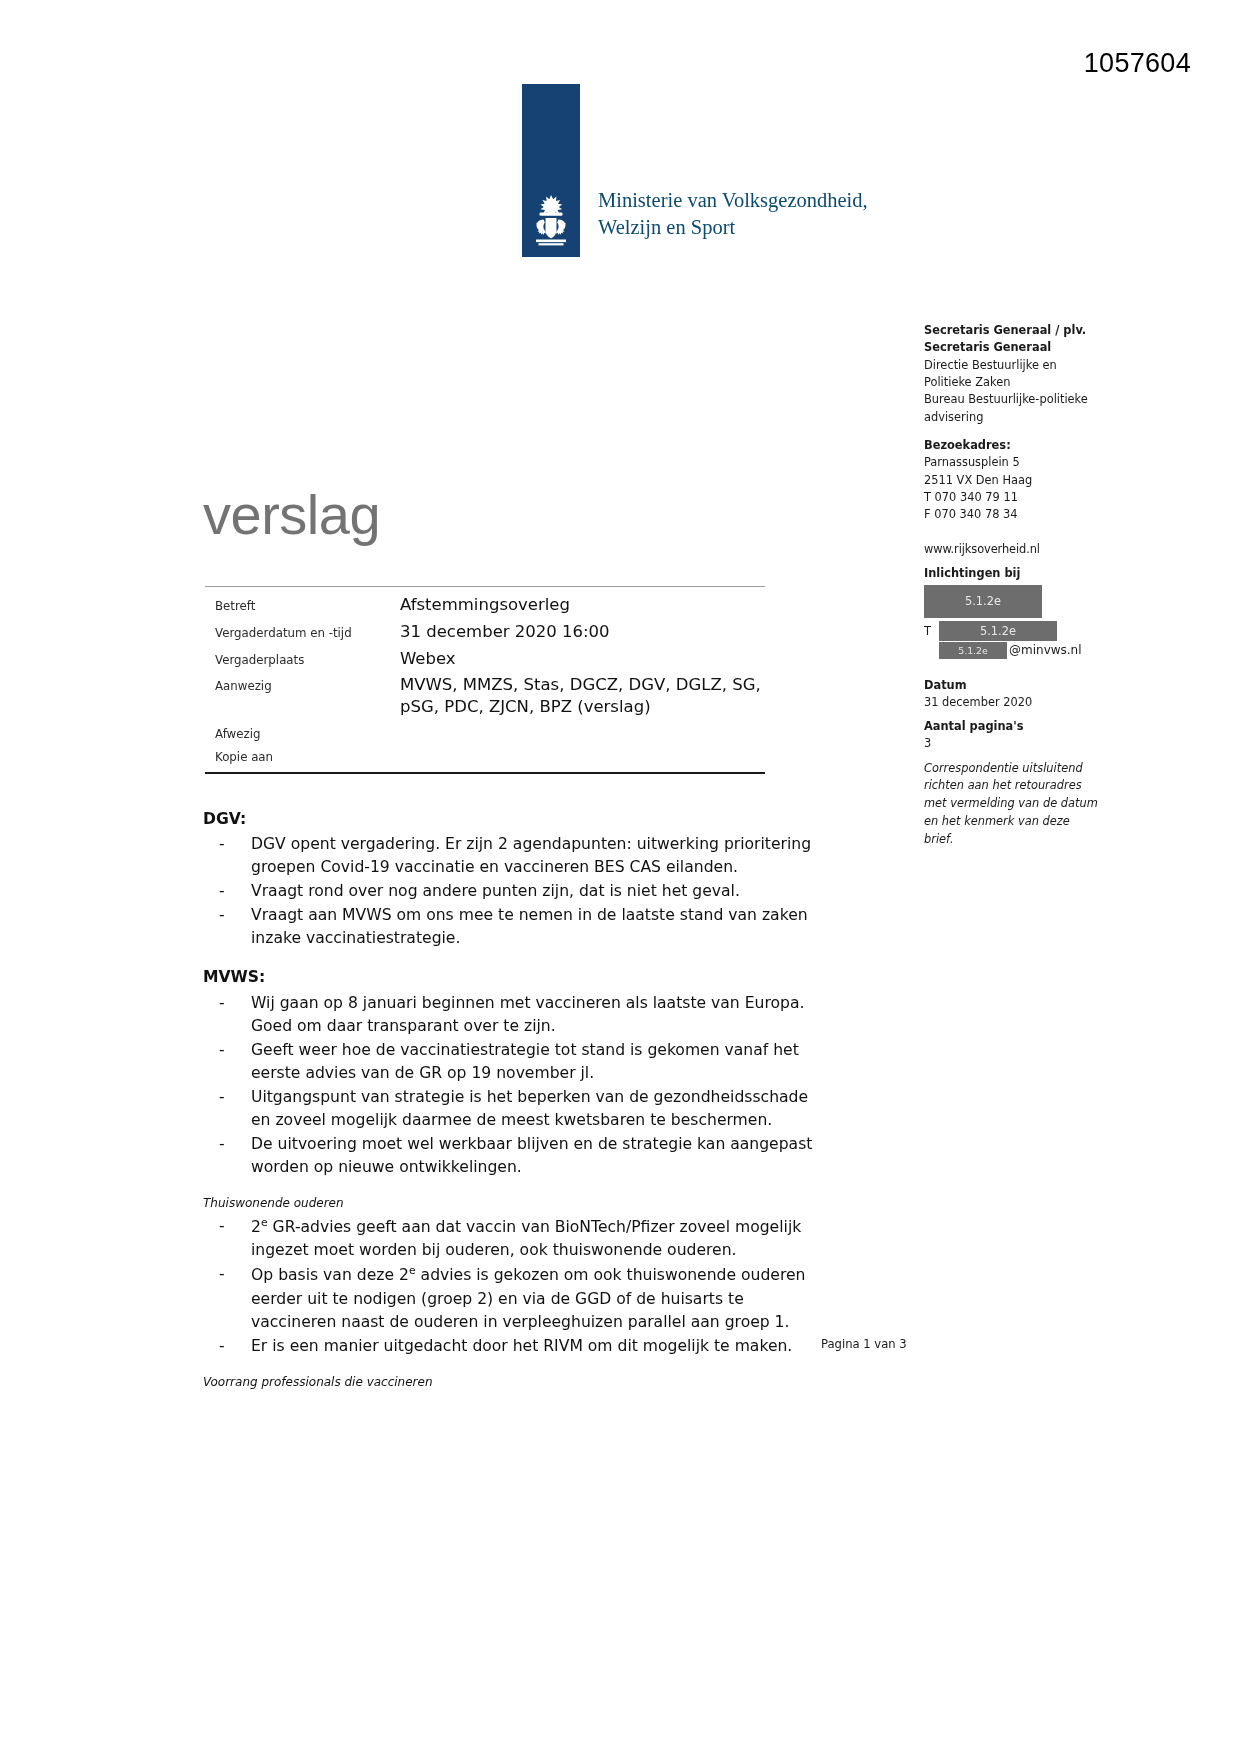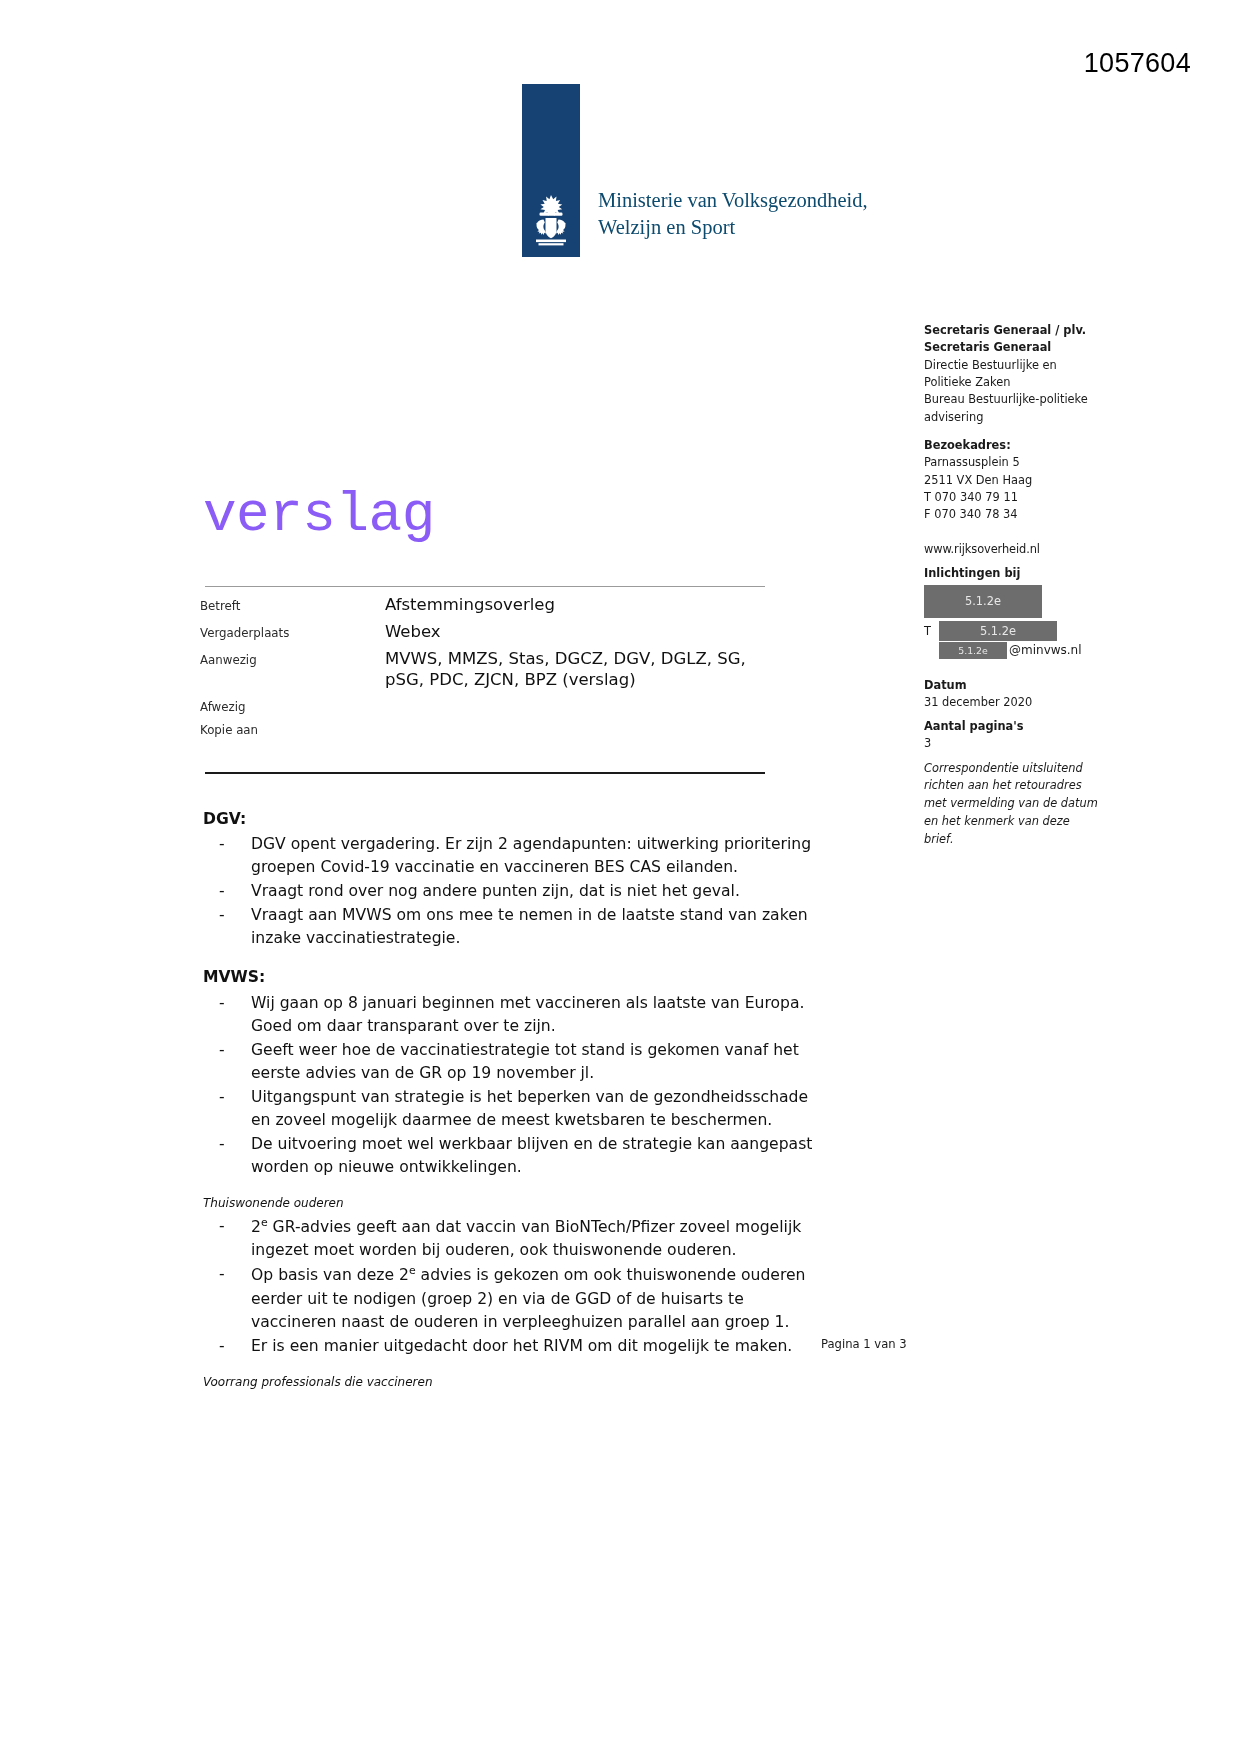--- a/index.html
+++ b/index.html
@@ -129,47 +129,47 @@
     font-size: 12px;
     color: #1a1a1a;
     margin-left: 2px;
   }
 
   
   .title-verslag {
     position: absolute;
     left: 203px;
     top: 487px;
-    font-family: Liberation Mono, monospace;
+    font-family: Liberation Sans, sans-serif;
     font-weight: 300;
     font-size: 56px;
     line-height: 1;
     letter-spacing: -0.5px;
-    color: #8b5cf6;
+    color: #737373;
   }
   .rule-thin {
     position: absolute;
     left: 205px;
     top: 586px;
     width: 560px;
     height: 1px;
     background: #9b9b9b;
   }
   .rule-thick {
     position: absolute;
     left: 205px;
     top: 772px;
     width: 560px;
     height: 2px;
     background: #1a1a1a;
   }
 
   .meta-table {
     position: absolute;
-    left: 200px;
+    left: 215px;
     top: 594px;
     width: 570px;
   }
   .meta-row {
     display: flex;
     align-items: baseline;
     margin-bottom: 5px;
   }
   .meta-label {
     width: 185px;
@@ -315,20 +315,24 @@
     </div>
   </div>
 
   <div class="title-verslag">verslag</div>
   <div class="rule-thin"></div>
 
   <div class="meta-table">
       <div class="meta-row">
         <div class="meta-label">Betreft</div>
         <div class="meta-value">Afstemmingsoverleg</div>
+      </div>
+      <div class="meta-row">
+        <div class="meta-label">Vergaderdatum en -tijd</div>
+        <div class="meta-value">31 december 2020 16:00</div>
       </div>
       <div class="meta-row">
         <div class="meta-label">Vergaderplaats</div>
         <div class="meta-value">Webex</div>
       </div>
       <div class="meta-row">
         <div class="meta-label">Aanwezig</div>
         <div class="meta-value">MVWS, MMZS, Stas, DGCZ, DGV, DGLZ, SG, pSG, PDC, ZJCN, BPZ (verslag)</div>
       </div>
       <div class="meta-row">

